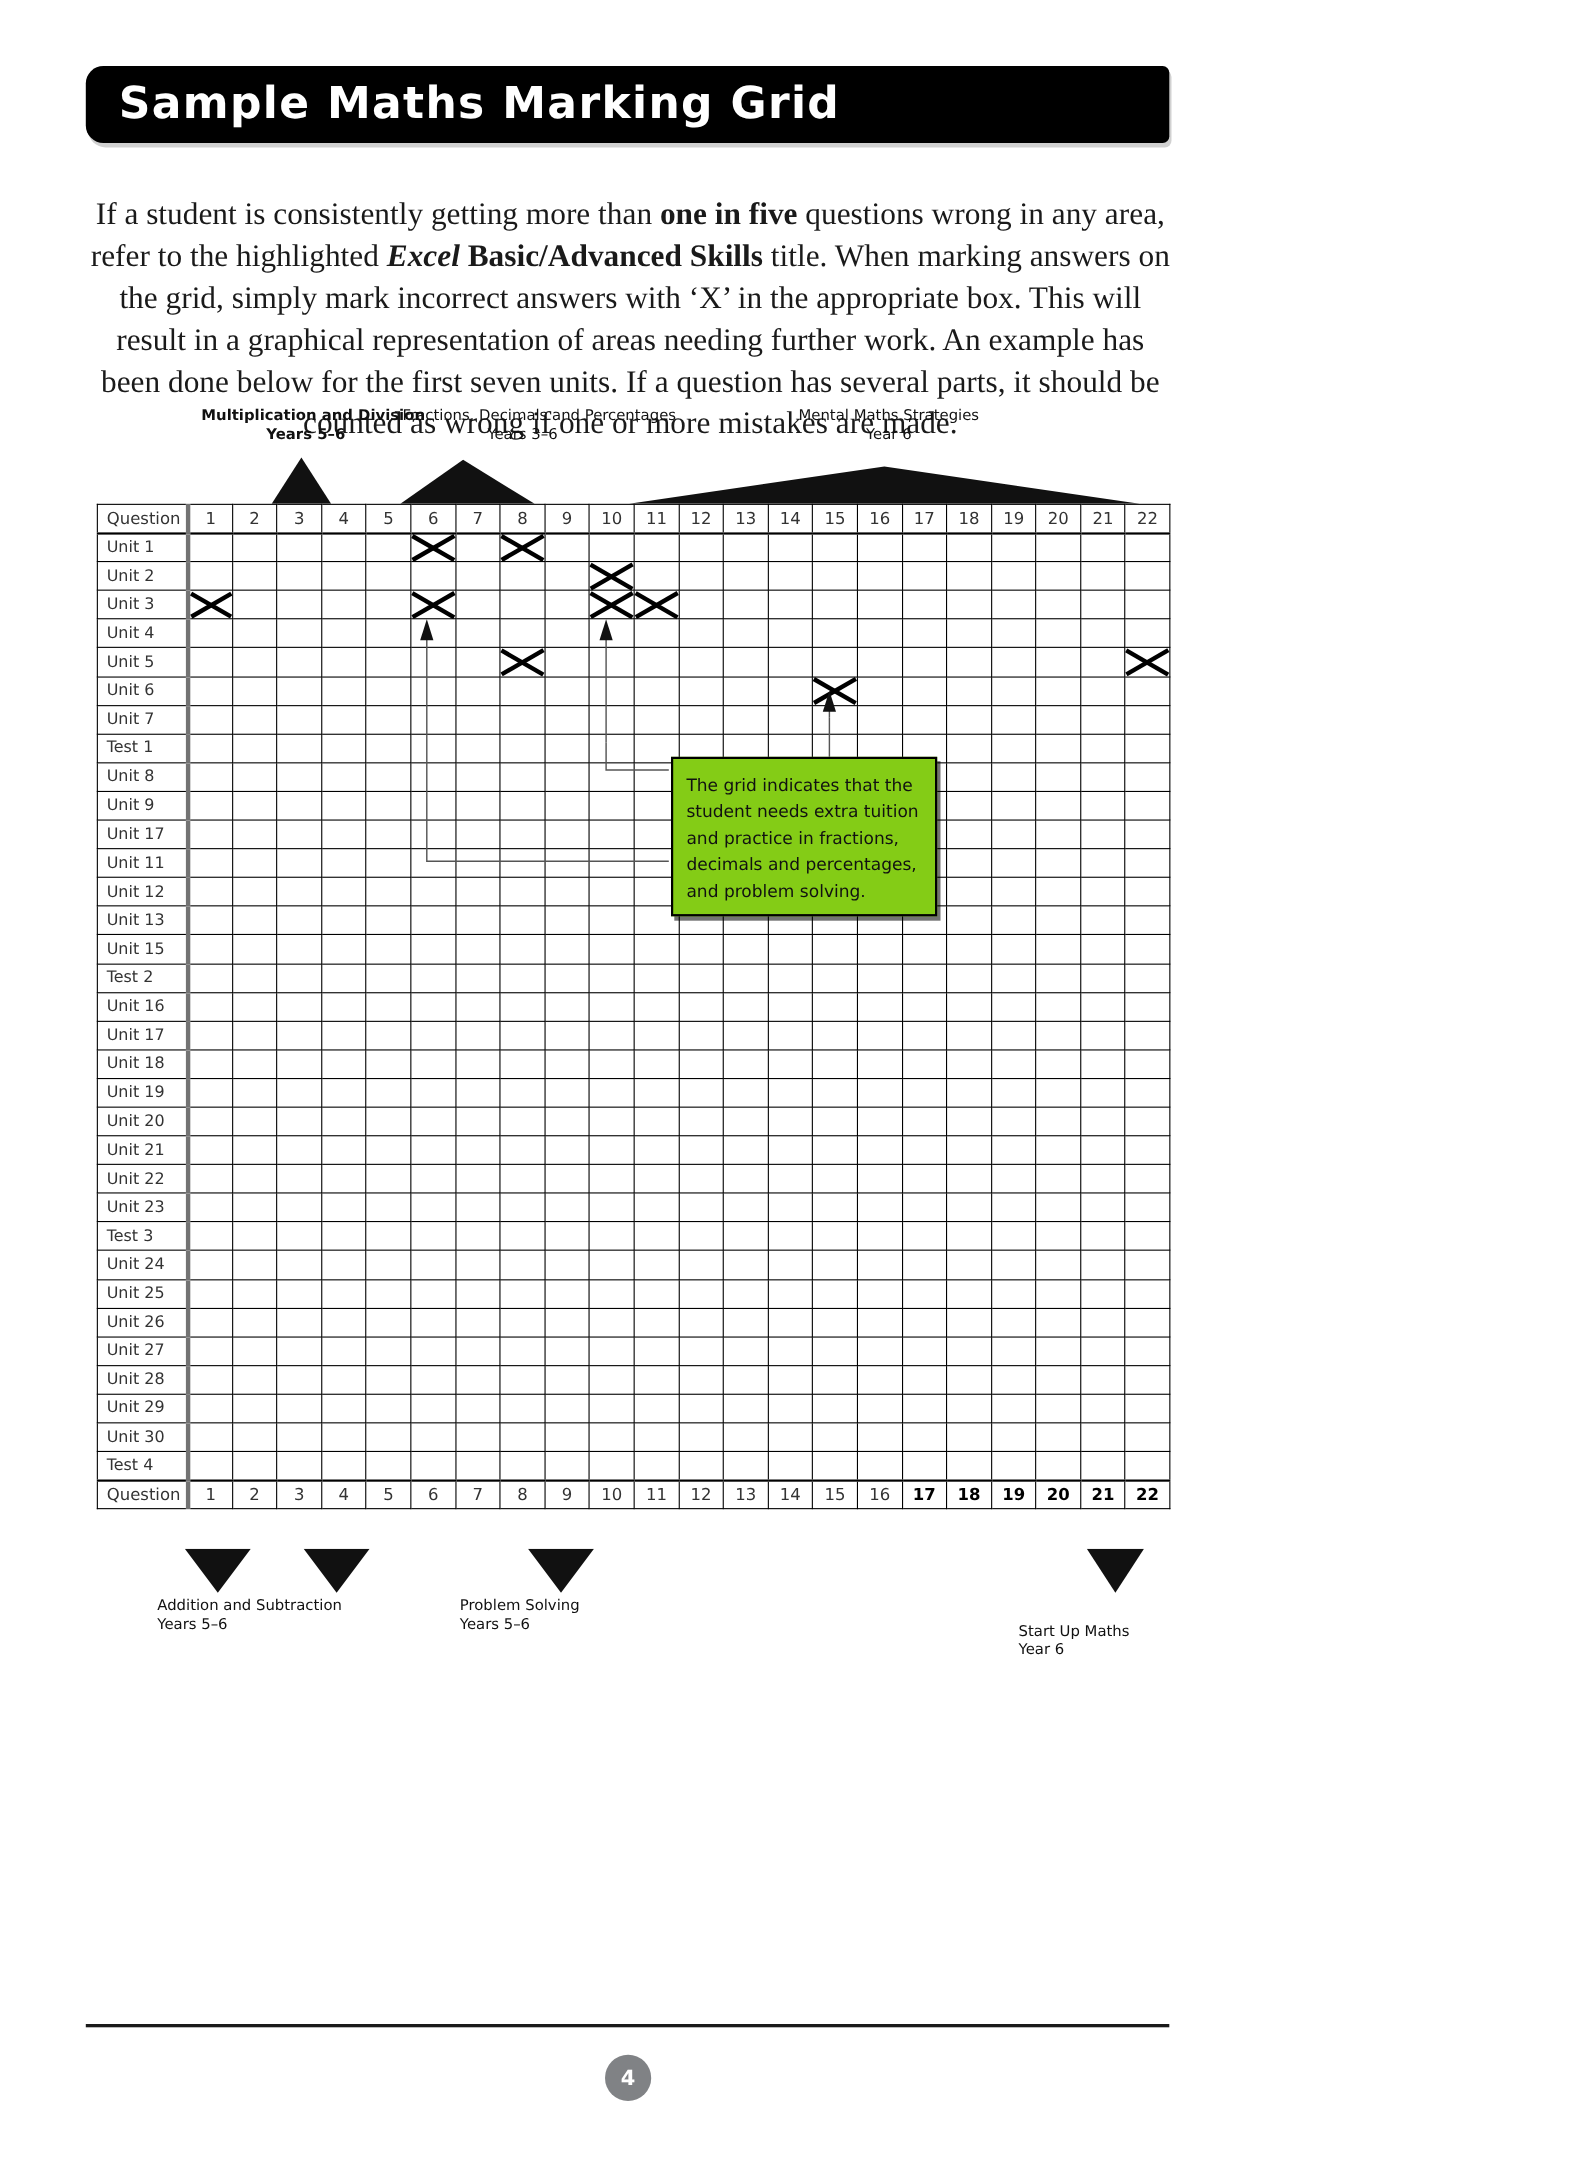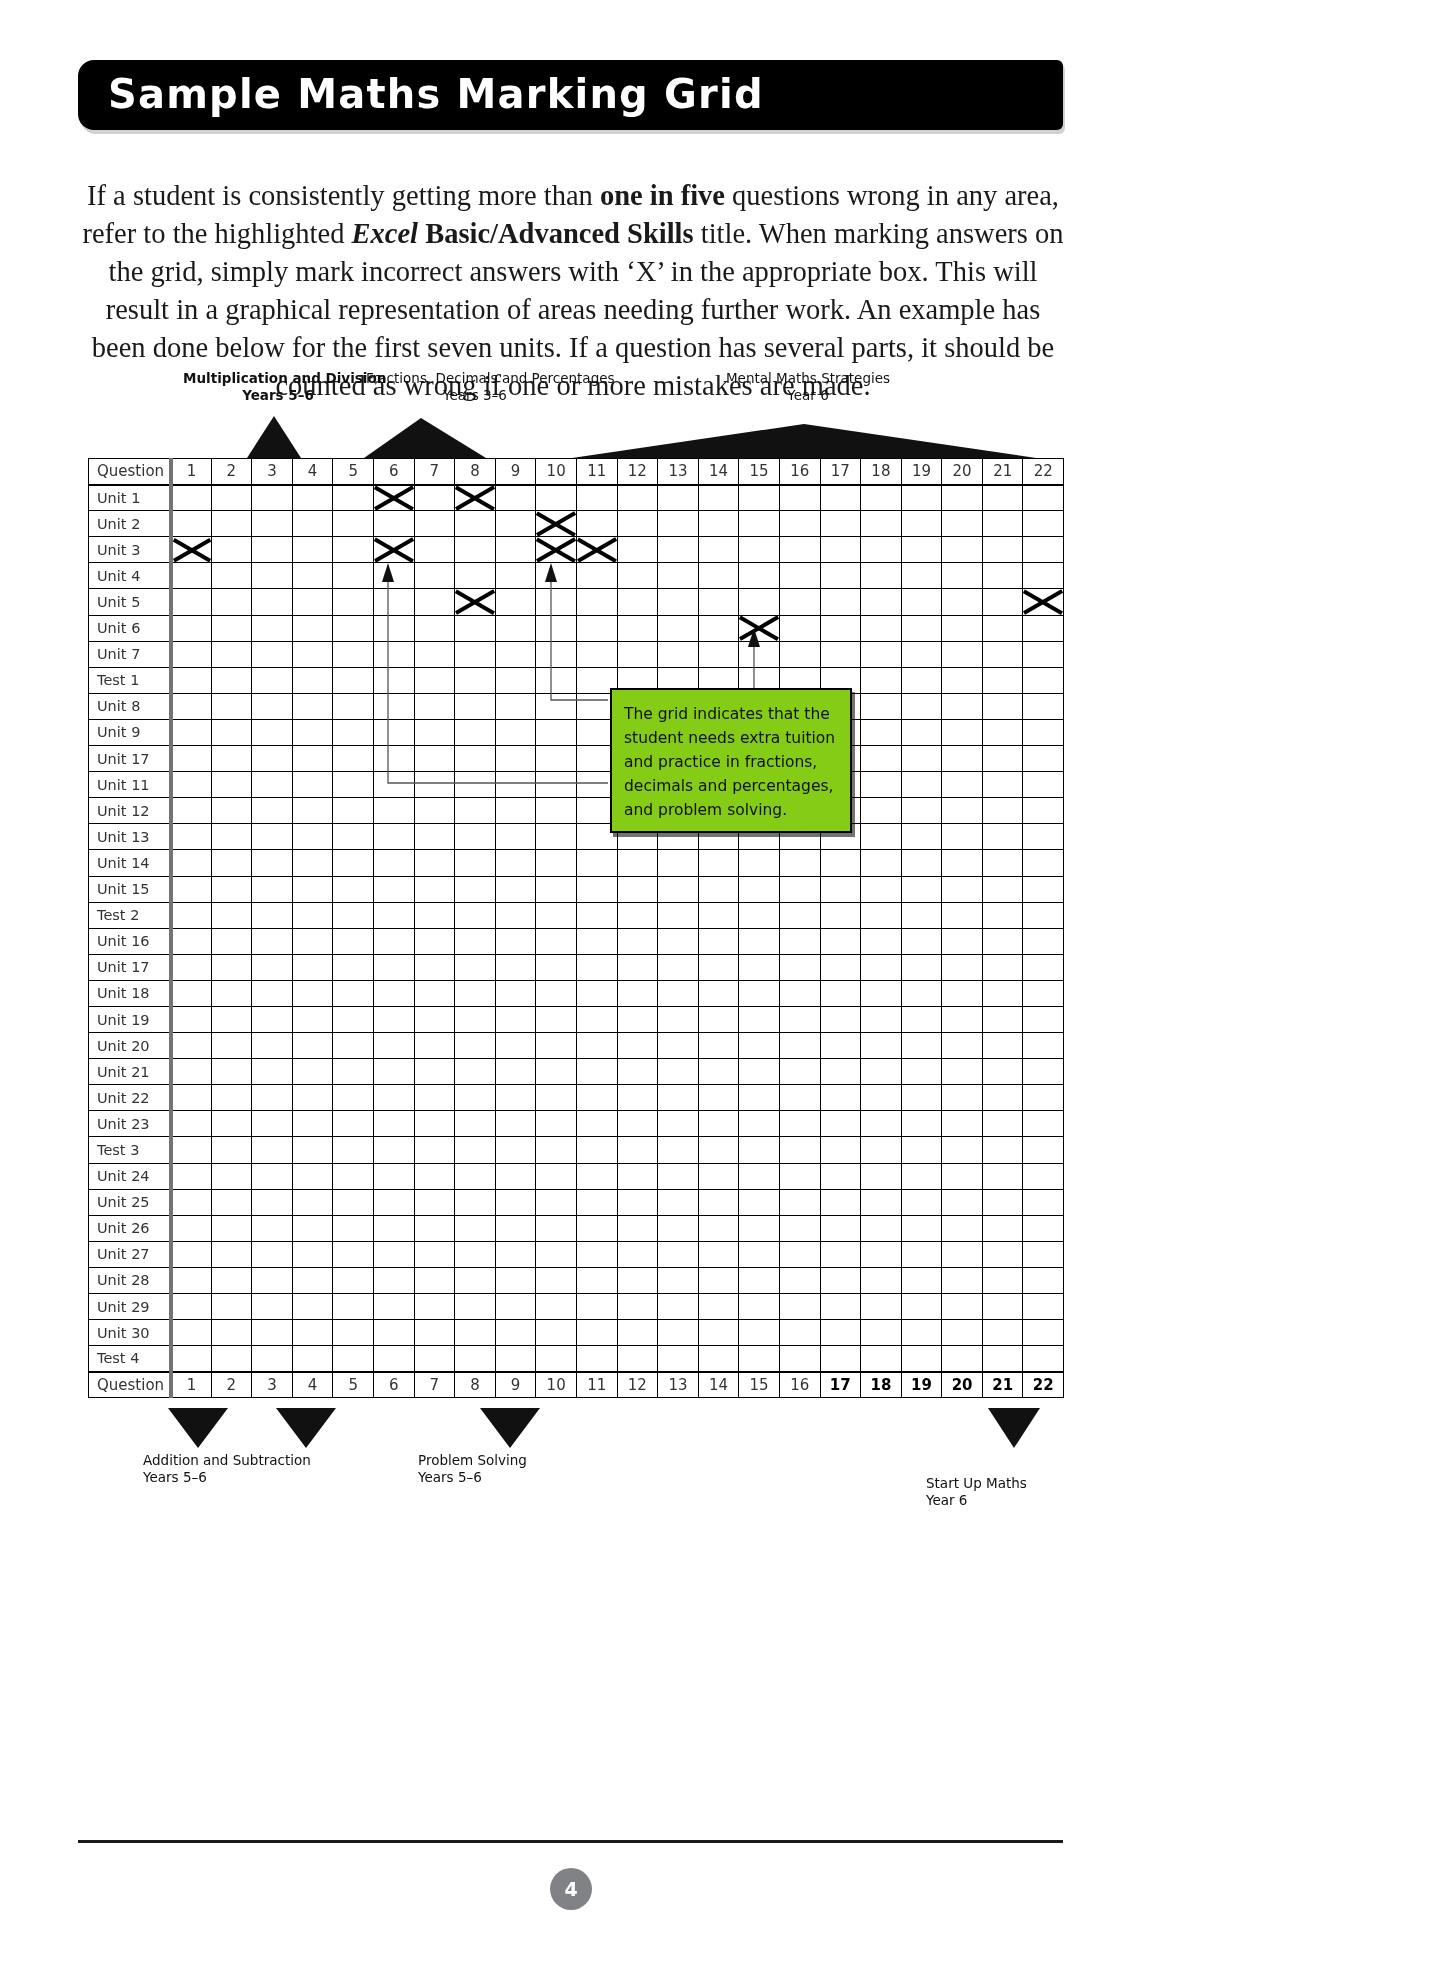--- a/index.html
+++ b/index.html
@@ -583,45 +583,20 @@
           <td class="qcol"></td>
           <td class="qcol"></td>
           <td class="qcol"></td>
           <td class="qcol"></td>
           <td class="qcol"></td>
           <td class="qcol"></td>
           <td class="qcol"></td>
           <td class="qcol"></td>
         </tr>
         <tr>
-          <td class="rowlabel">Unit 14</td>
-          <td class="qcol"></td>
-          <td class="qcol"></td>
-          <td class="qcol"></td>
-          <td class="qcol"></td>
-          <td class="qcol"></td>
-          <td class="qcol"></td>
-          <td class="qcol"></td>
-          <td class="qcol"></td>
-          <td class="qcol"></td>
-          <td class="qcol"></td>
-          <td class="qcol"></td>
-          <td class="qcol"></td>
-          <td class="qcol"></td>
-          <td class="qcol"></td>
-          <td class="qcol"></td>
-          <td class="qcol"></td>
-          <td class="qcol"></td>
-          <td class="qcol"></td>
-          <td class="qcol"></td>
-          <td class="qcol"></td>
-          <td class="qcol"></td>
-          <td class="qcol"></td>
-        </tr>
-        <tr>
           <td class="rowlabel">Unit 15</td>
           <td class="qcol"></td>
           <td class="qcol"></td>
           <td class="qcol"></td>
           <td class="qcol"></td>
           <td class="qcol"></td>
           <td class="qcol"></td>
           <td class="qcol"></td>
           <td class="qcol"></td>
           <td class="qcol"></td>

